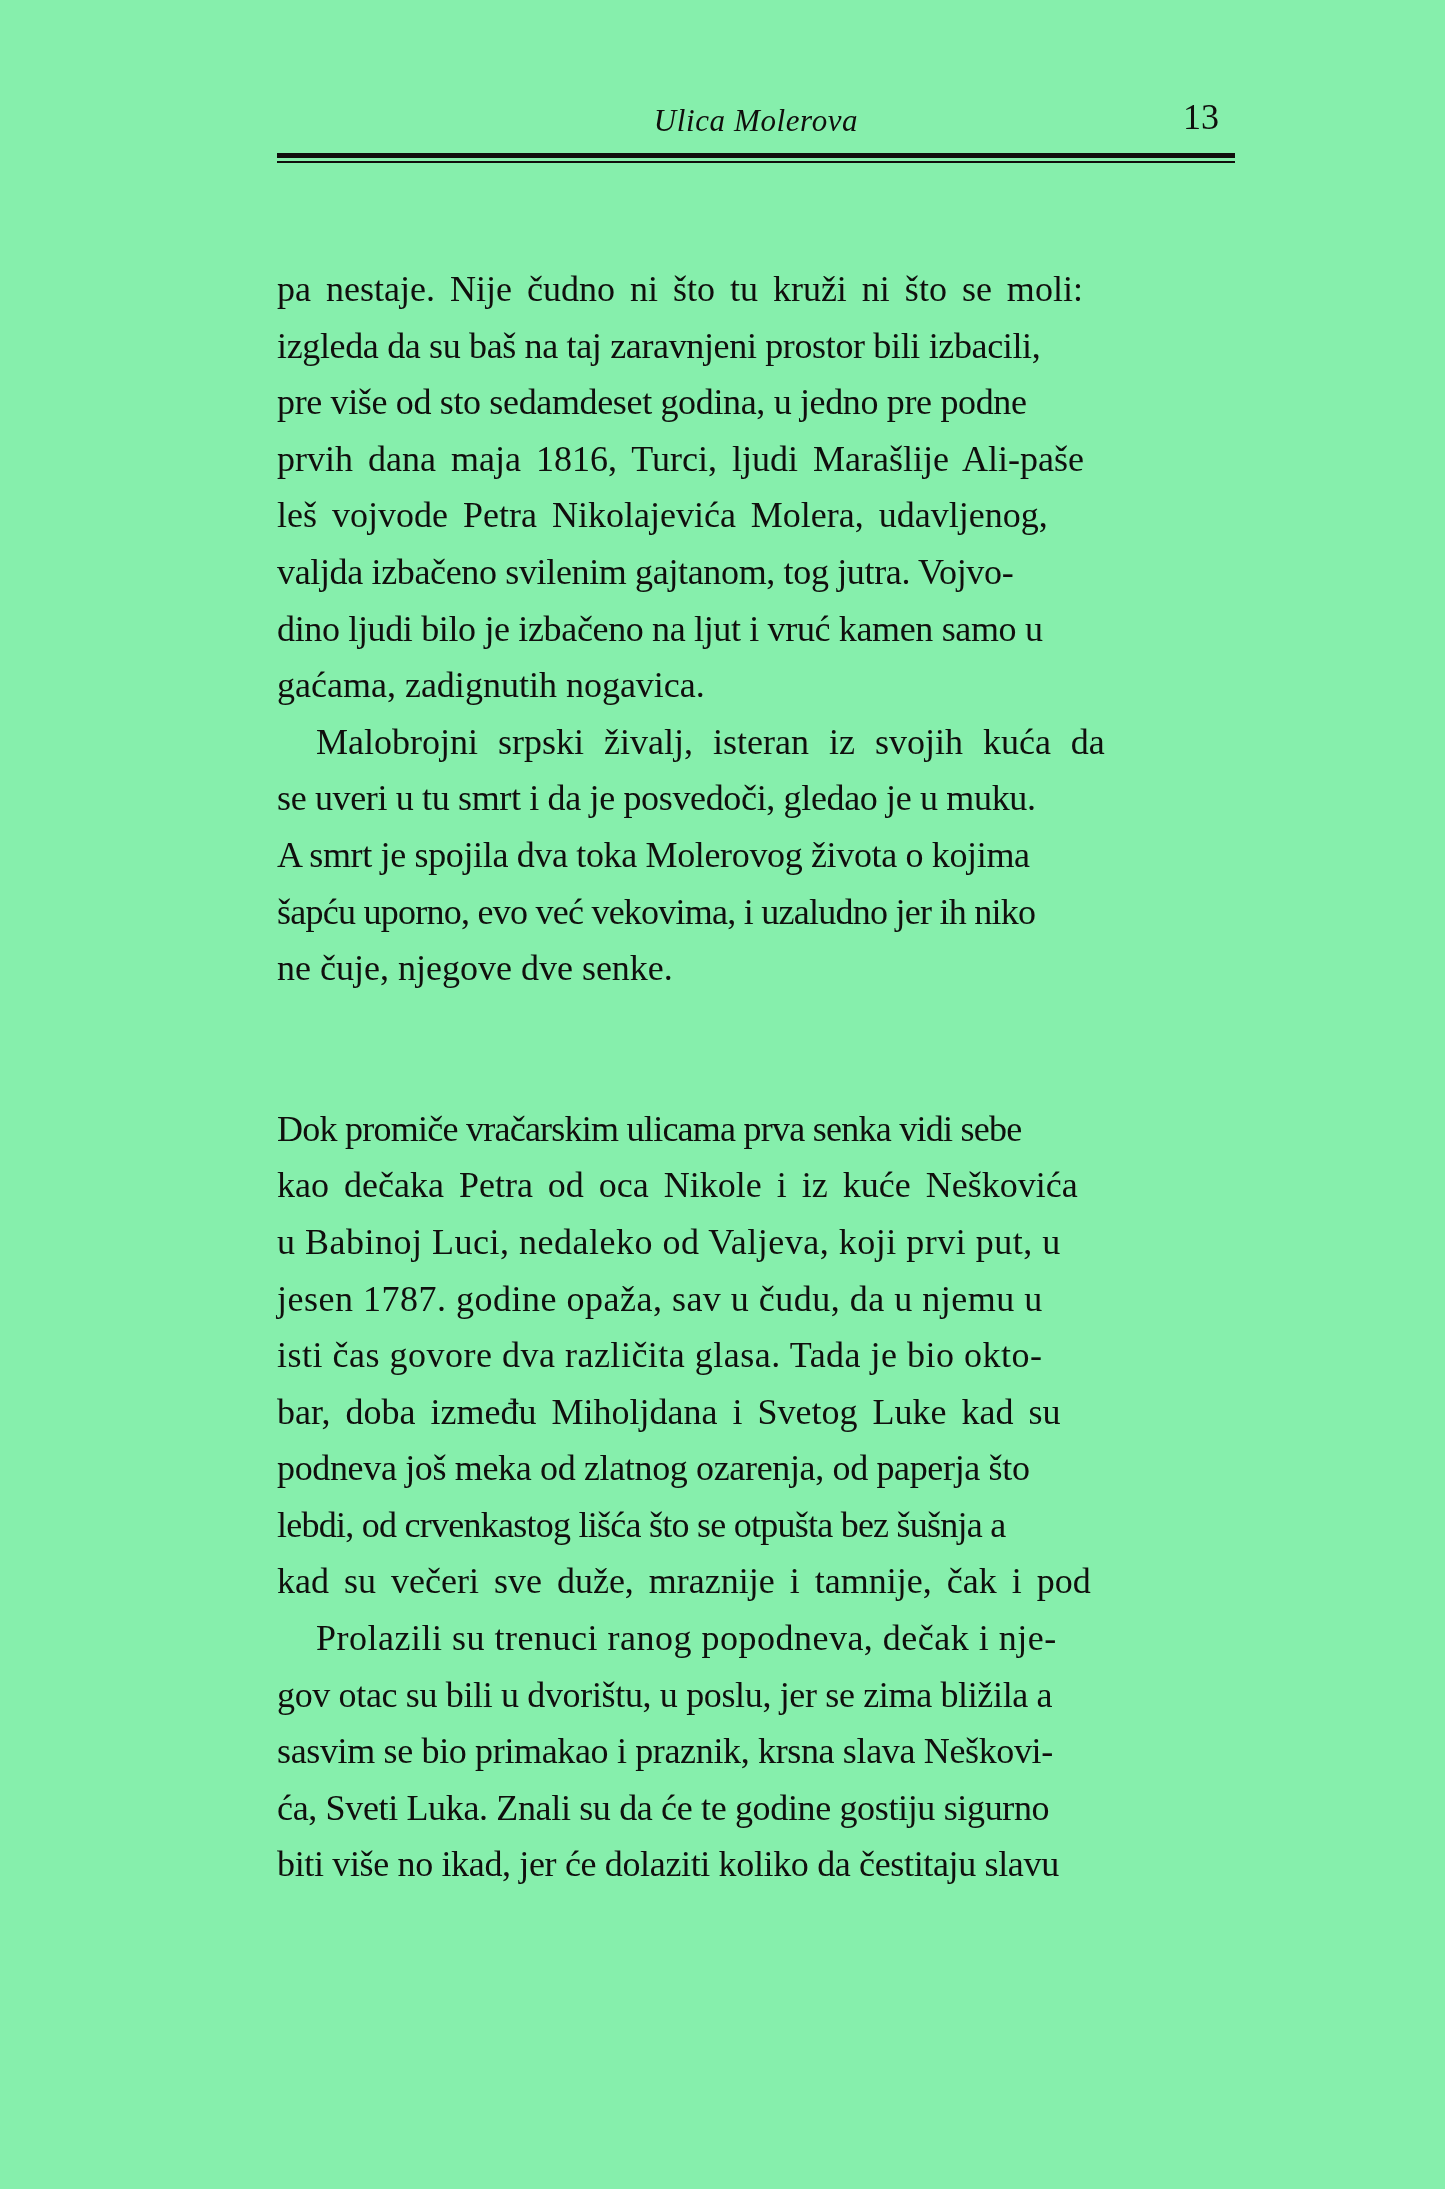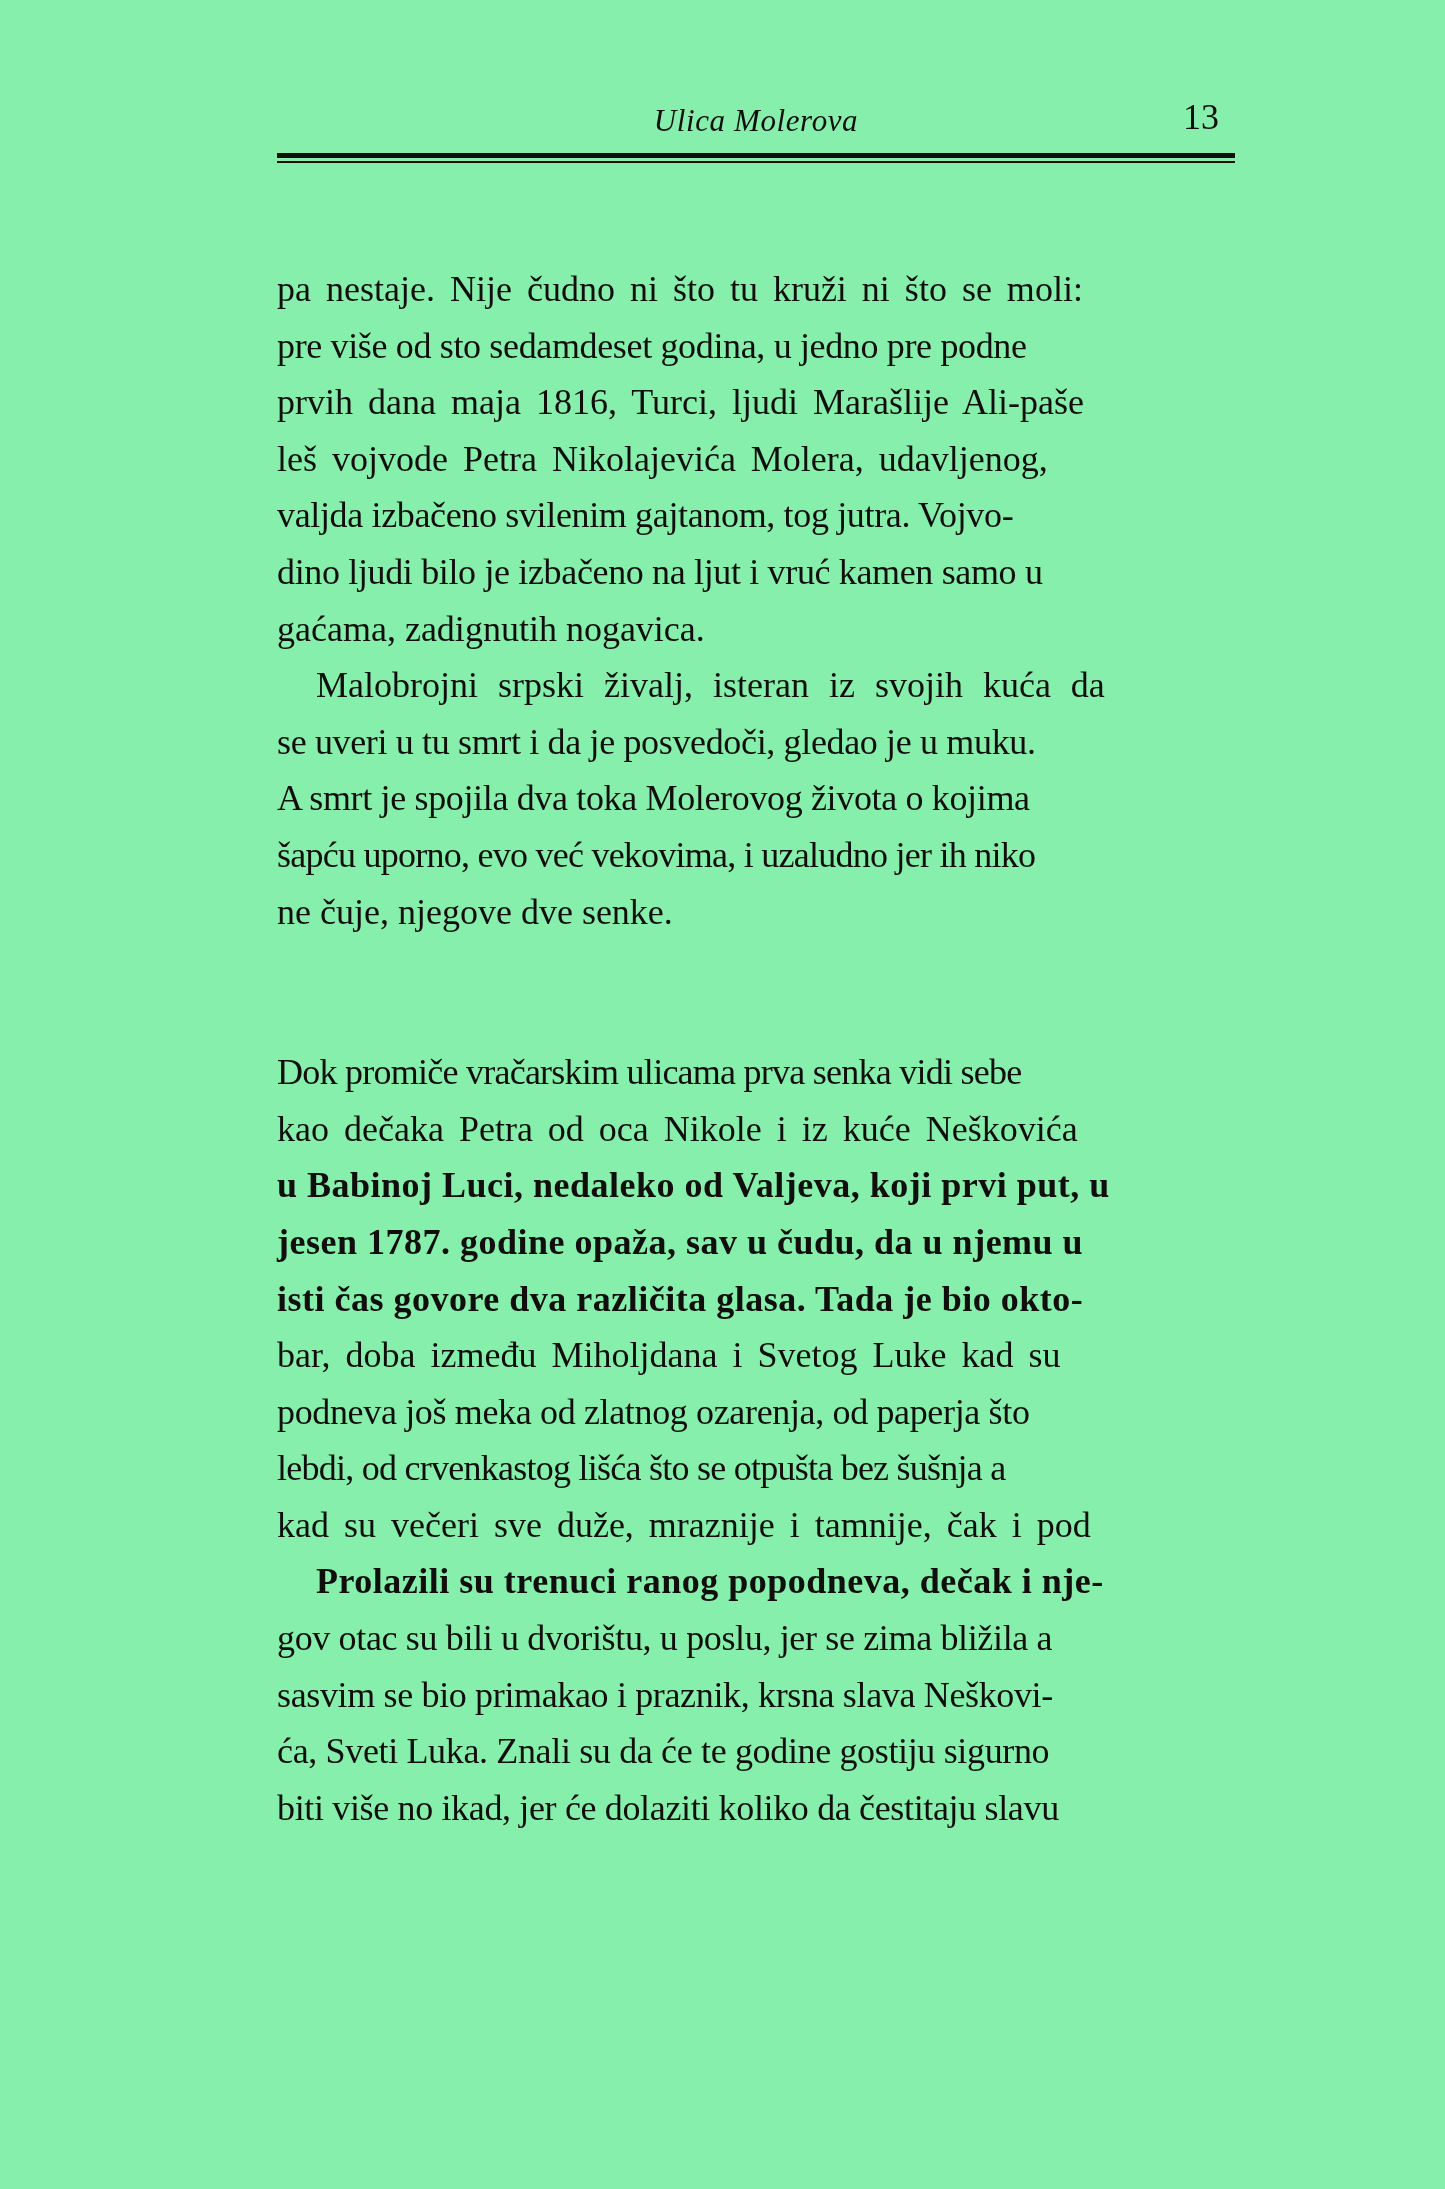--- a/index.html
+++ b/index.html
@@ -101,21 +101,20 @@
     text-indent: 39px;
   }
   .line.tight {
     letter-spacing: -0.35px;
   }
   .line.tighter {
     letter-spacing: -0.75px;
   }
   .line.loose {
     letter-spacing: 0.5px;
-    font-weight: bold;
   }
   .line.ws-wide {
     word-spacing: 6px;
   }
   .line.ws-wider {
     word-spacing: 11px;
   }
 
   .section-gap {
     height: 104px;
@@ -134,20 +133,21 @@
         <div class="rule-thick"></div>
         <div class="rule-gap"></div>
         <div class="rule-thin"></div>
       </div>
     </div>
 
     <div class="body-text" id="body-text">
         <div class="block">
           <p class="para">
             <span class="line just ws-wide">pa nestaje. Nije čudno ni što tu kruži ni što se moli:</span>
+            <span class="line just tight">izgleda da su baš na taj zaravnjeni prostor bili izbacili,</span>
             <span class="line just tight">pre više od sto sedamdeset godina, u jedno pre podne</span>
             <span class="line just ws-wide">prvih dana maja 1816, Turci, ljudi Marašlije Ali-paše</span>
             <span class="line just ws-wide">leš vojvode Petra Nikolajevića Molera, udavljenog,</span>
             <span class="line just tight">valjda izbačeno svilenim gajtanom, tog jutra. Vojvo-</span>
             <span class="line just tight">dino ljudi bilo je izbačeno na ljut i vruć kamen samo u</span>
             <span class="line just">gaćama, zadignutih nogavica.</span>
           </p>
           <p class="para">
             <span class="line just indent ws-wider">Malobrojni srpski živalj, isteran iz svojih kuća da</span>
             <span class="line just tight">se uveri u tu smrt i da je posvedoči, gledao je u muku.</span>

